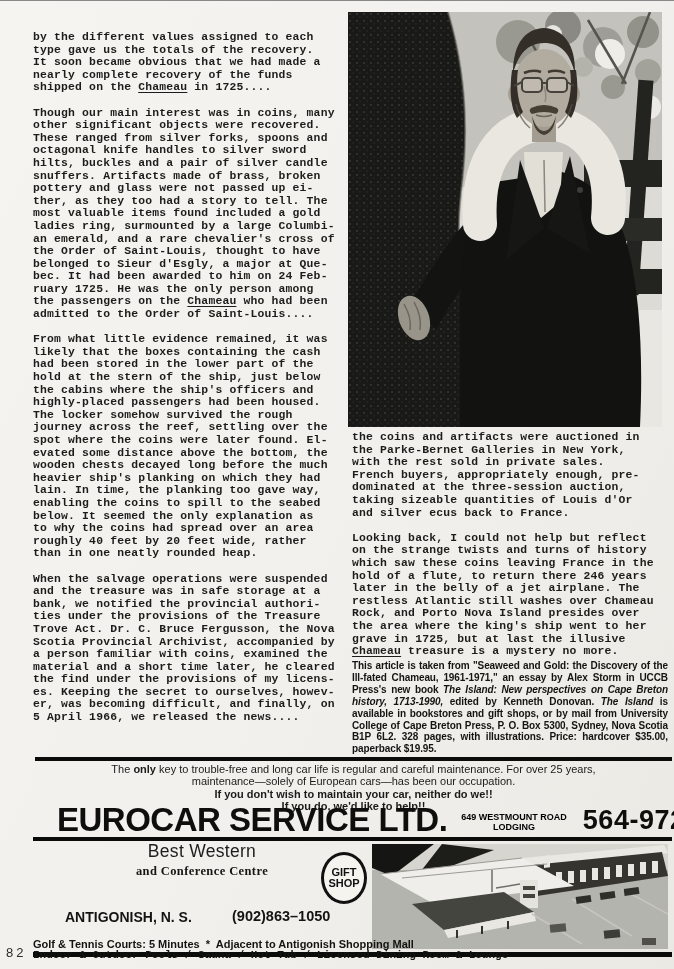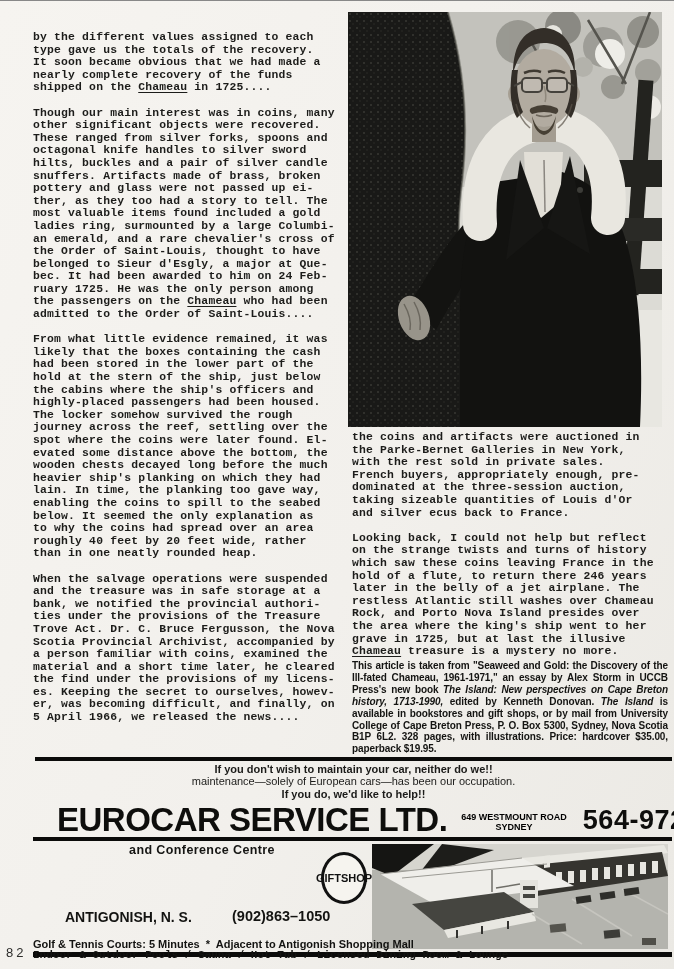--- a/index.html
+++ b/index.html
@@ -42,27 +42,27 @@
   .bw-oval{
     width:36px;height:27px;background:#f4f2ee;border-radius:50%;
     display:flex;flex-direction:column;align-items:center;justify-content:center;
     font-family:"DejaVu Serif",serif;font-style:italic;font-weight:700;
     font-size:8.5px;line-height:8.5px;color:#111;margin-top:1px;
   }
   .bw-sub{font-weight:700;font-size:4.6px;line-height:5.6px;color:#e9e9e5;letter-spacing:.6px;text-align:center;margin-top:3px;}
   .claymore-col{position:absolute;left:90px;top:840px;width:224px;text-align:center;color:#161614;}
   .bw-heading{font-size:17.5px;letter-spacing:.3px;color:#1d1d1b;}
   .claymore-name{font-family:"DejaVu Serif",serif;font-weight:700;font-size:28px;line-height:29px;letter-spacing:1.5px;margin-top:1px;}
-  .conf{font-weight:700;font-size:12.5px;letter-spacing:.4px;margin-top:2px;}
+  .conf{font-weight:700;font-size:12.5px;letter-spacing:.4px;margin-top:2px;font-family:Liberation Serif, serif;}
   .city-line{position:absolute;font-weight:700;font-size:14px;color:#131311;white-space:nowrap;}
   .amenities{position:absolute;left:33px;font-weight:700;font-size:11px;line-height:12.5px;color:#131311;white-space:pre;}
   .gift-badge{
     position:absolute;left:321px;top:851px;width:40px;height:46px;
     border:3px solid #111;border-radius:50%;background:rgba(246,244,240,.9);
-    display:flex;flex-direction:row;align-items:center;justify-content:center;
+    display:flex;flex-direction:column;align-items:center;justify-content:center;
     font-weight:700;font-size:11px;line-height:11px;color:#111;
   }
   .photo-man{position:absolute;left:348px;top:11px;width:314px;height:415px;}
   .photo-hotel{position:absolute;left:372px;top:843px;width:296px;height:105px;}
   .photo-man svg,.photo-hotel svg{display:block;width:100%;height:100%;}
   .pagenum{position:absolute;left:6px;top:944px;font-size:13px;letter-spacing:3px;color:#2d2d2b;}
 </style>
 </head>
 <body>
 
@@ -210,35 +210,37 @@
 <u>Chameau</u> treasure is a mystery no more.</div>
   </div>
 
   <div class="attribution">This article is taken from "Seaweed and Gold: the Discovery of the Ill-fated Chameau, 1961-1971," an essay by Alex Storm in UCCB Press's new book <i>The Island: New perspectives on Cape Breton history, 1713-1990,</i> edited by Kenneth Donovan. <i>The Island</i> is available in bookstores and gift shops, or by mail from University College of Cape Breton Press, P. O. Box 5300, Sydney, Nova Scotia B1P 6L2. 328 pages, with illustrations. Price: hardcover $35.00, paperback $19.95.</div>
 
   <div class="rule" style="left:35px;top:756px;width:637px;height:4px;"></div>
   <div class="rule" style="left:33px;top:836px;width:639px;height:4px;"></div>
   <div class="rule" style="left:33px;top:951px;width:639px;height:5px;"></div>
 
   <div class="tagline">
+    <div>The <b>only</b> key to trouble-free and long car life is regular and careful maintenance. For over 25 years,</div>
+    <div>maintenance—solely of European cars—has been our occupation.</div>
     <div><b>If you don't wish to maintain your car, neither do we!!</b></div>
-    <div>maintenance—solely of European cars—has been our occupation.</div>
     <div><b>If you do, we'd like to help!!</b></div>
   </div>
   <div class="eurocar-row">
     <div class="eurocar-name">EUROCAR SERVICE LTD.</div>
     <div class="eurocar-addr">
       <div>649 WESTMOUNT ROAD</div>
-      <div>SYDNEY</div>
+      <div>LODGING</div>
     </div>
     <div class="eurocar-phone">564-9721</div>
   </div>
 
 
   <div class="claymore-col">
+    <div class="bw-heading">Best Western</div>
     <div class="conf">and Conference Centre</div>
   </div>
   <div class="city-line" style="left:65px;top:908px;">ANTIGONISH, N. S.</div>
   <div class="city-line" style="left:232px;top:907px;font-size:14.5px;">(902)863–1050</div>
 
   <div class="gift-badge">
     <div>GIFT</div>
     <div>SHOP</div>
   </div>
 

